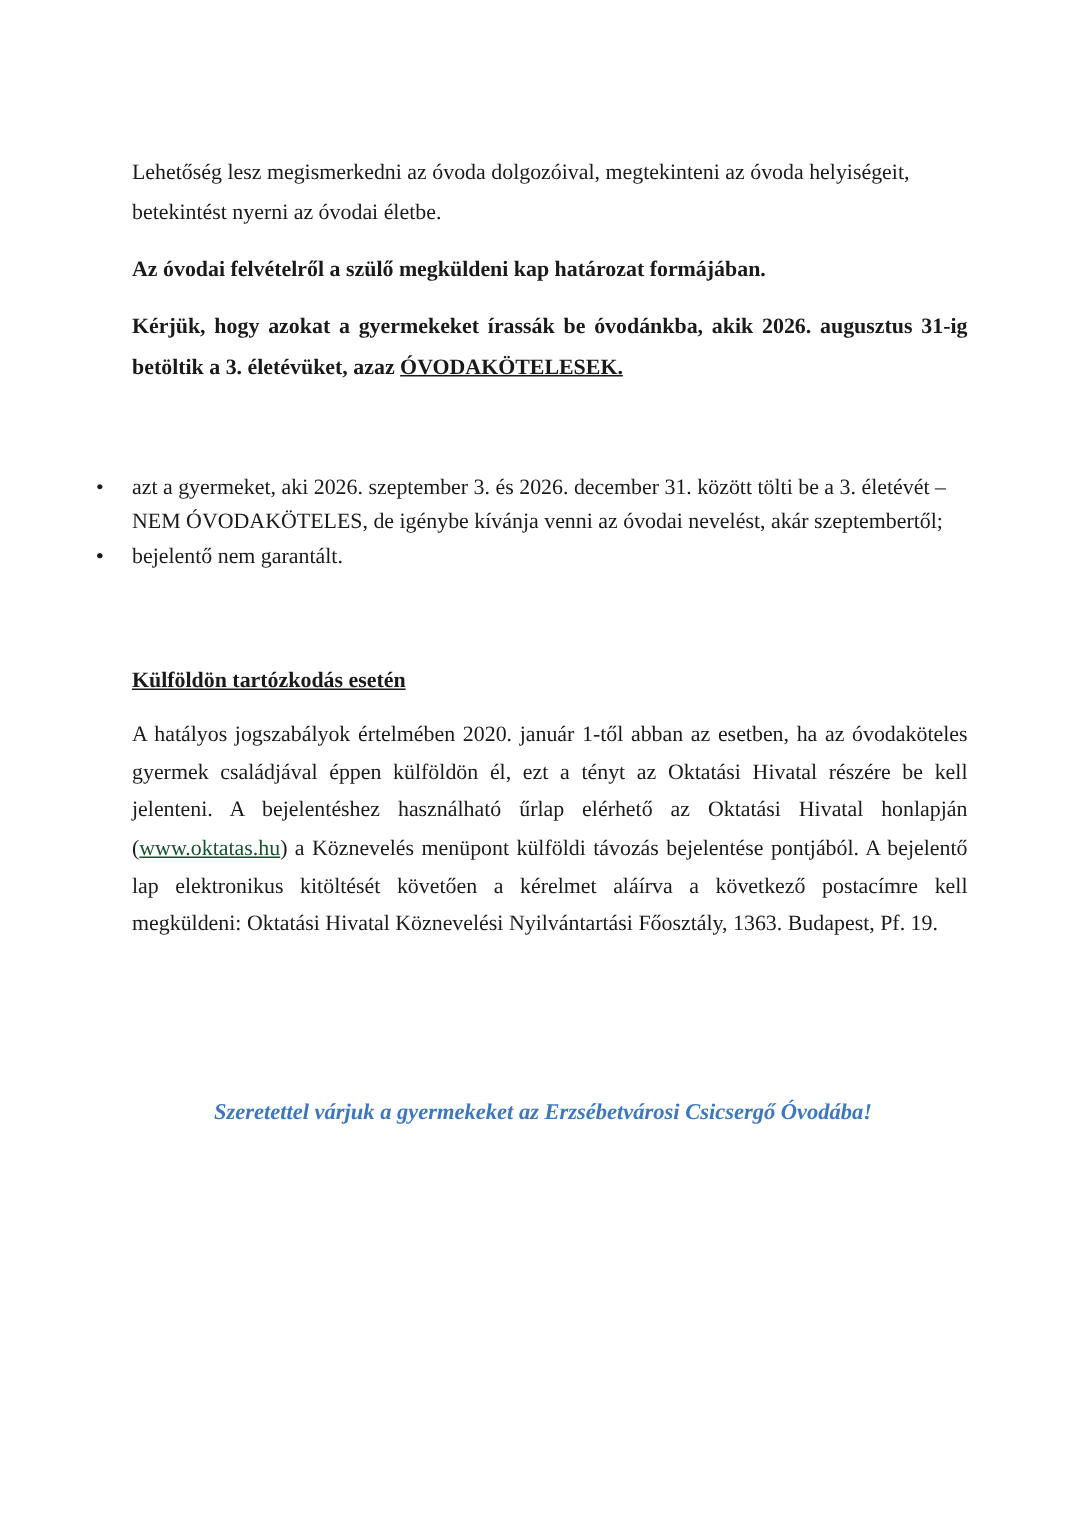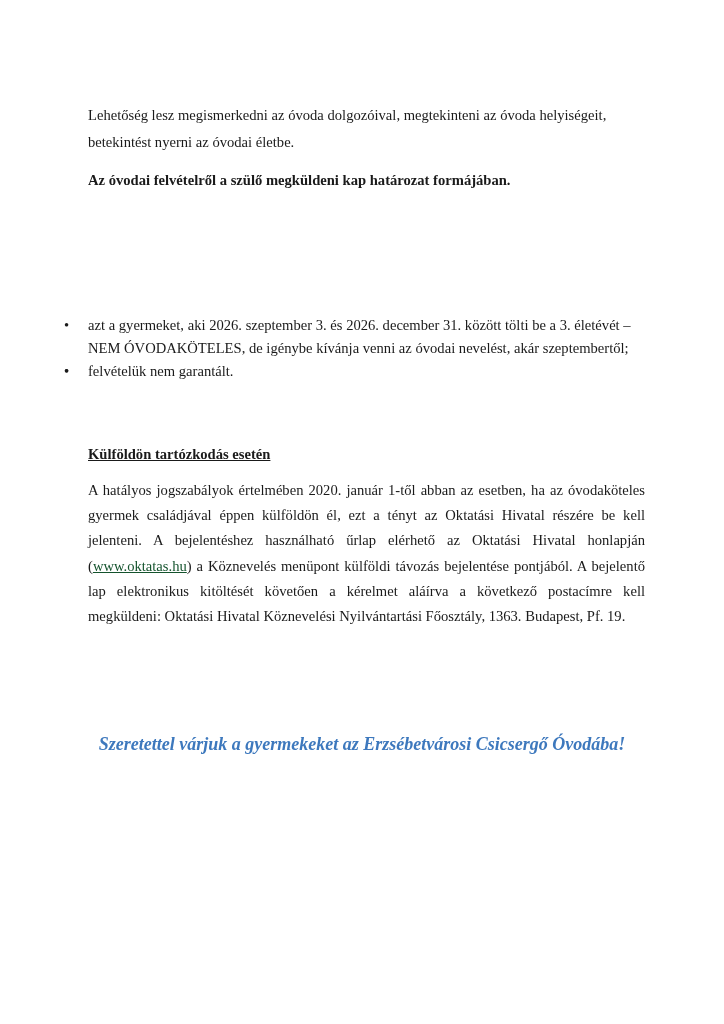--- a/index.html
+++ b/index.html
@@ -12,49 +12,52 @@
   .p { position: absolute; left: 88px; width: 557px; font-size: 14.6px; line-height: 27px; margin: 0; }
   .justify { text-align: justify; text-align-last: left; }
   .bold { font-weight: bold; }
   .ul { text-decoration: underline; }
   .list { position: absolute; left: 64px; width: 590px; margin: 0; padding: 0; list-style: none; font-size: 14.6px; line-height: 23px; }
   .list li { position: relative; padding-left: 24px; }
   .list li .bullet { position: absolute; left: 0; top: 0; }
   a.link { color: #14532d; text-decoration: underline; }
   .closing {
     position: absolute; left: 0; width: 724px; top: 718px; text-align: center;
-    font-size: 18px; font-weight: bold; font-style: italic; color: #3d78bd;
+    font-size: 15px; font-weight: bold; font-style: italic; color: #3d78bd;
   }
   .bottom-line { position: absolute; left: 0; width: 718px; top: 1018px; height: 2px; background: #d9d9d9; }
 </style>
 </head>
 <body>
 
 <div class="page">
 
   <p class="p justify" style="top:86px;">
     <span>Lehetőség lesz megismerkedni az óvoda dolgozóival, megtekinteni az óvoda helyiségeit,</span><br>
     <span>betekintést nyerni az óvodai életbe.</span>
   </p>
 
   <p class="p bold" style="top:151px;">Az óvodai felvételről a szülő megküldeni kap határozat formájában.</p>
 
+  <p class="p bold justify" style="top:189px;">
+    <span>Kérjük, hogy azokat a gyermekeket írassák be óvodánkba, akik 2026. augusztus 31-ig betöltik a 3. életévüket, azaz </span><span class="ul">ÓVODAKÖTELESEK.</span>
+  </p>
 
 
   <ul class="list" style="top:298px;">
     <li>
       <span class="bullet">•</span>
       <span>azt a gyermeket, aki 2026. szeptember 3. és 2026. december 31. között tölti be a 3. életévét – NEM ÓVODAKÖTELES, de igénybe kívánja venni az óvodai nevelést, akár szeptembertől;</span>
     </li>
     <li>
       <span class="bullet">•</span>
     </li>
     <li>
       <span class="bullet">•</span>
-      <span>felvételük nem garantált.</span>
+      <span>bejelentő nem garantált.</span>
     </li>
   </ul>
 
   <p class="p bold ul" style="top:425px;">Külföldön tartózkodás esetén</p>
 
   <p class="p justify" style="top:462px; line-height:25.2px;">
     <span>A hatályos jogszabályok értelmében 2020. január 1-től abban az esetben, ha az óvodaköteles gyermek családjával éppen külföldön él, ezt a tényt az Oktatási Hivatal részére be kell jelenteni. A bejelentéshez használható űrlap elérhető az Oktatási Hivatal honlapján (</span><a class="link">www.oktatas.hu</a><span>) a Köznevelés menüpont külföldi távozás bejelentése pontjából. A bejelentő lap elektronikus kitöltését követően a kérelmet aláírva a következő postacímre kell megküldeni: Oktatási Hivatal Köznevelési Nyilvántartási Főosztály, 1363. Budapest, Pf. 19.</span>
   </p>
 
   <div class="closing">Szeretettel várjuk a gyermekeket az Erzsébetvárosi Csicsergő Óvodába!</div>

